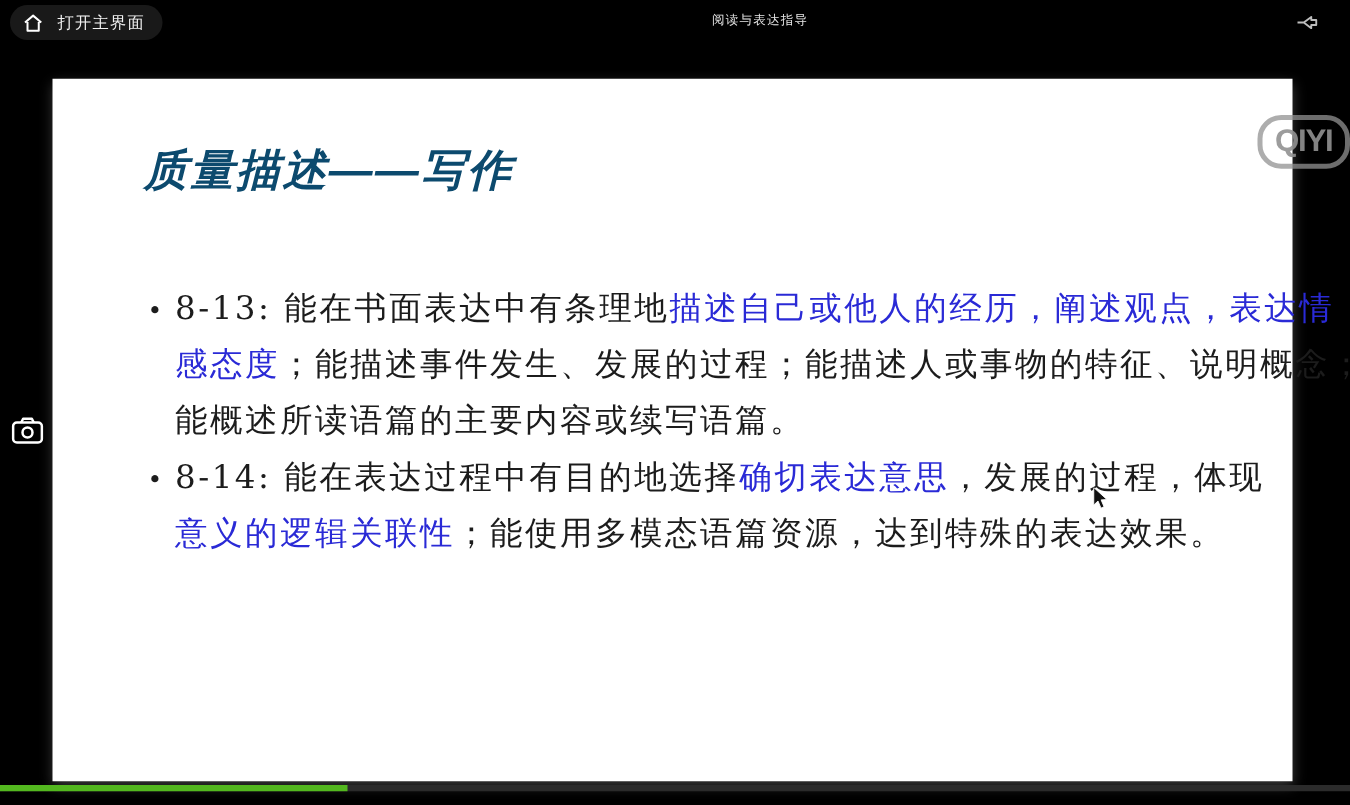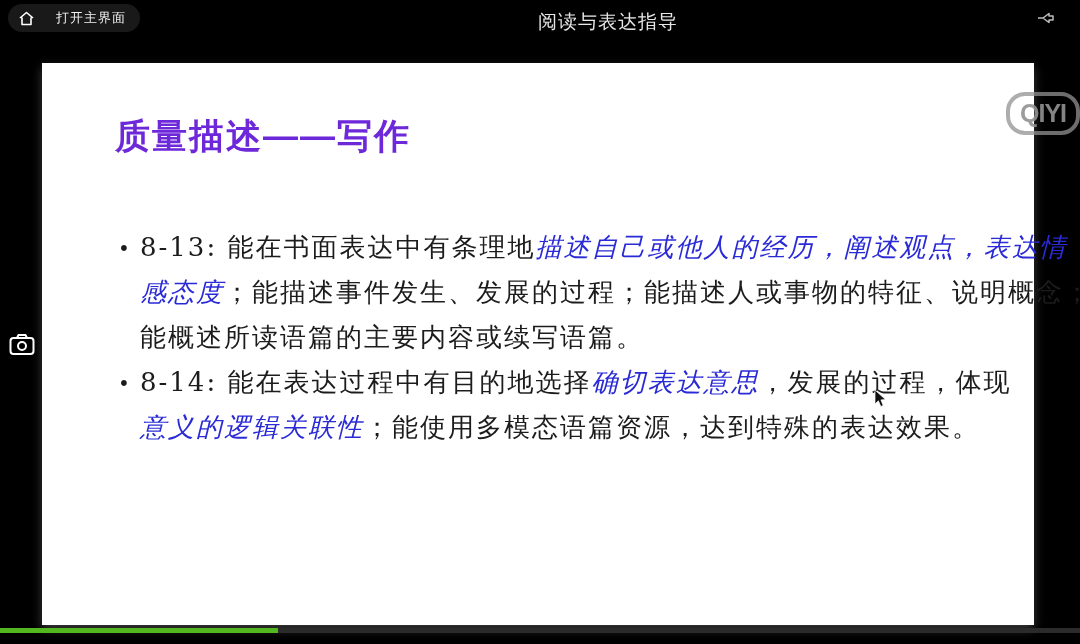--- a/index.html
+++ b/index.html
@@ -3,41 +3,41 @@
 <meta charset="utf-8">
 <style>
   * { margin:0; padding:0; box-sizing:border-box; }
   html,body { width:1080px; height:644px; background:#000; overflow:hidden; }
   .screen { position:relative; width:1080px; height:644px; background:#000;
             font-family:"Liberation Sans", sans-serif; }
 
   
   .topbar { position:absolute; left:0; top:0; width:1080px; height:36px; }
   .home-pill { position:absolute; left:8px; top:4px; height:28px; display:flex;
-               align-items:center; gap:21px; padding:0 14px 0 10px; background:#191919;
+               align-items:center; gap:11px; padding:0 14px 0 10px; background:#191919;
                border-radius:14px; cursor:pointer; }
   .home-pill span { color:#f2f2f2; font-size:13px; letter-spacing:1px; }
   .win-title { position:absolute; left:608px; top:9px; transform:translateX(-50%);
-               color:#e6e6e6; font-size:19px; letter-spacing:1px; white-space:nowrap; }
+               color:#e6e6e6; font-size:10px; letter-spacing:1px; white-space:nowrap; }
   .pin { position:absolute; left:1036px; top:8px; }
 
   
   .camera-btn { position:absolute; left:6px; top:329px; width:32px; height:30px;
                 display:flex; align-items:center; justify-content:center; cursor:pointer; }
 
   
   .slide { position:absolute; left:42px; top:63px; width:992px; height:562px;
            background:#fff; box-shadow:0 4px 10px rgba(170,170,170,0.35); }
   .slide-title { position:absolute; left:73px; top:50px; font-size:35px; font-weight:bold;
-                 color:#6d28d9; letter-spacing:2px; font-family:"Liberation Sans", sans-serif; }
+                 color:#0c4a6e; letter-spacing:2px; font-family:"Liberation Sans", sans-serif;font-style:italic; }
   .slide-body { position:absolute; left:76px; top:162px; width:900px;
                 font-family:"DejaVu Serif", serif; font-size:26px; color:var(--ink,#1c1c1c); }
   .line { white-space:nowrap; height:45px; line-height:45px; letter-spacing:2px; }
   .line .marker { display:inline-block; width:22px; font-size:20px; color:#1c1c1c; }
-  .seg.blue { color:var(--blue,#2a2ad6);font-style:italic; }
+  .seg.blue { color:var(--blue,#2a2ad6); }
 
   
   .watermark { position:absolute; left:1006px; top:92px; width:74px; height:43px;
                border:4px solid rgba(145,145,145,0.75); border-radius:19px;
                display:flex; align-items:center; justify-content:center; }
   .watermark span { font-weight:bold; font-size:25px; letter-spacing:-1px;
                     color:rgba(145,145,145,0.9); font-family:"Liberation Sans", sans-serif; }
 
   
   .progress { position:absolute; left:0; top:628px; width:1080px; height:5px;

